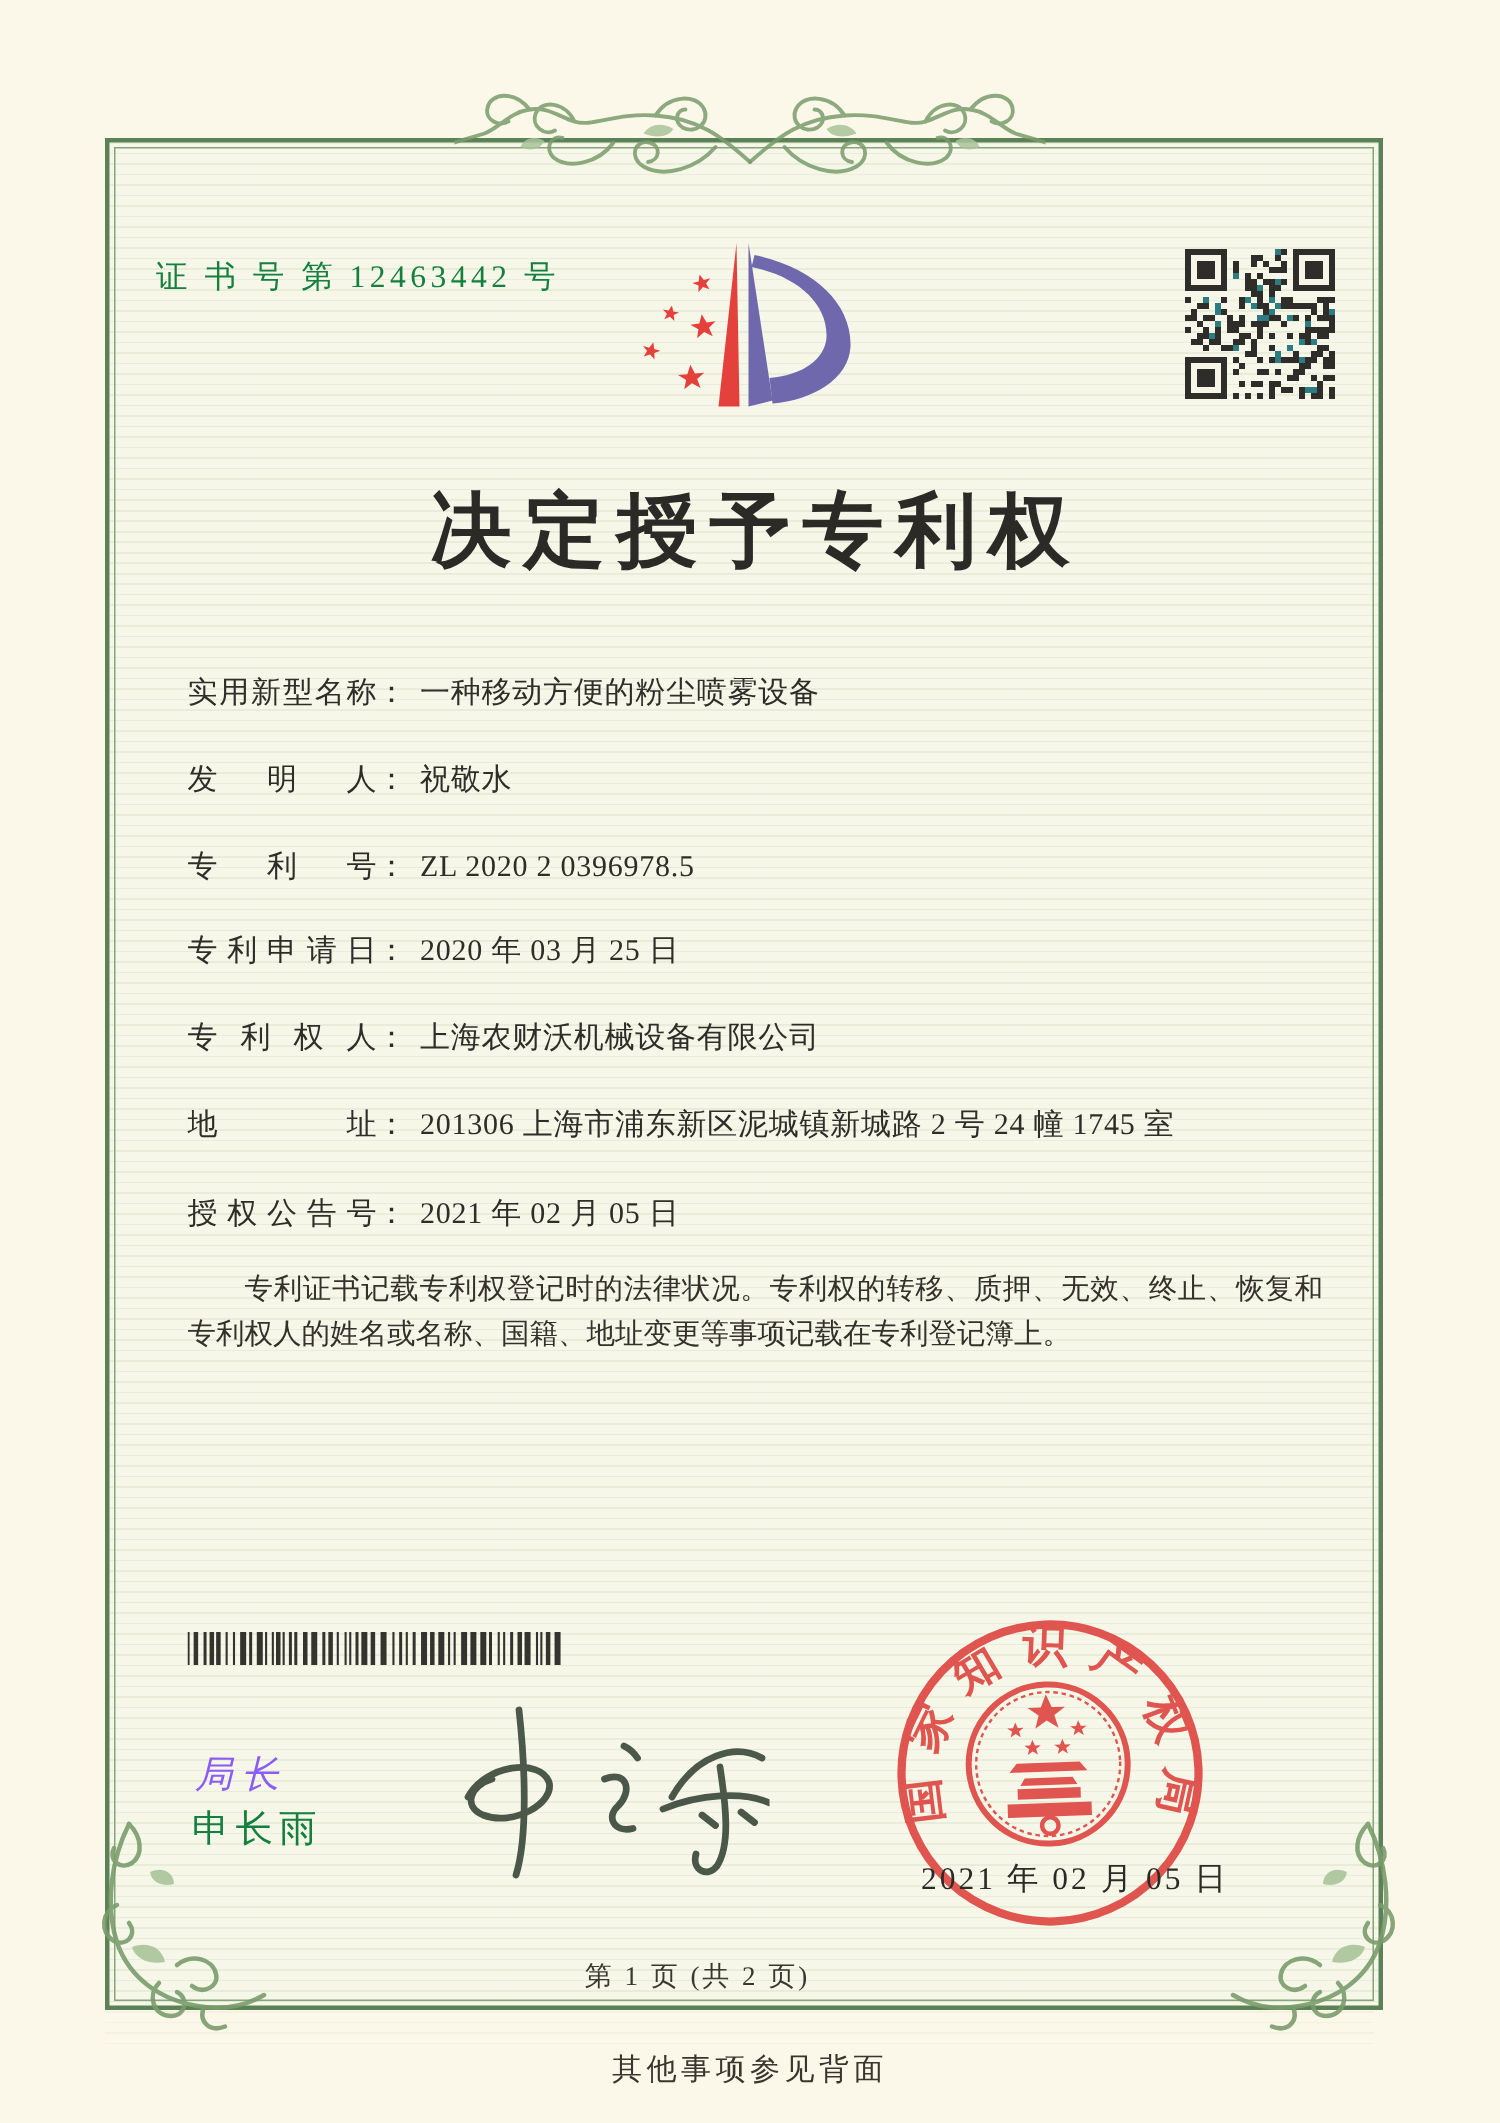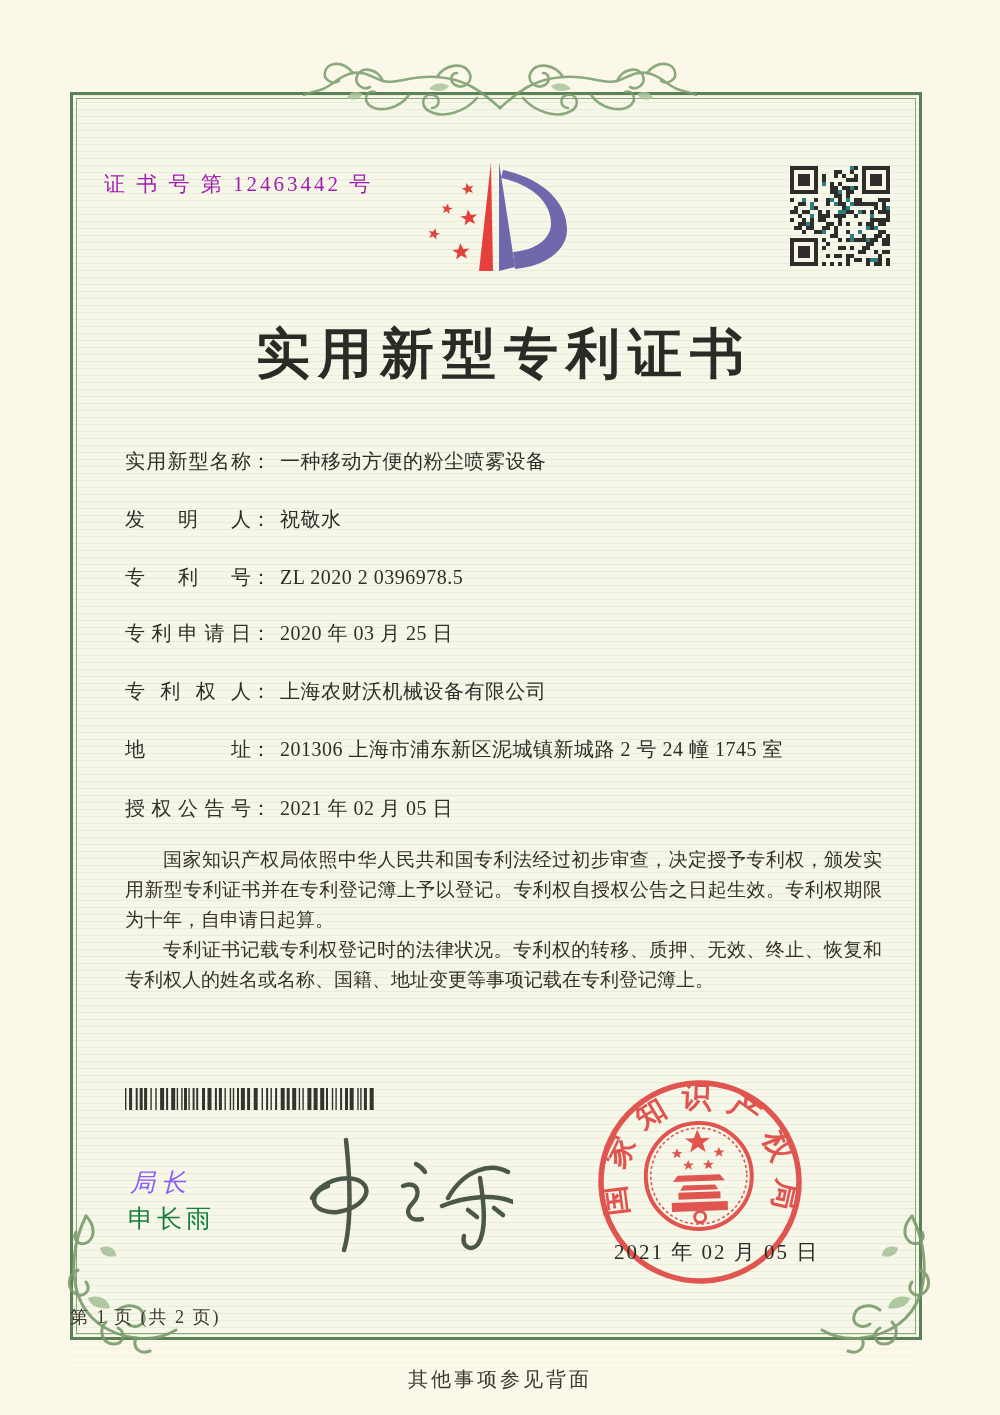--- a/index.html
+++ b/index.html
@@ -17,39 +17,39 @@
     background:
       repeating-linear-gradient(180deg, rgba(139,171,120,.13) 0 1px, rgba(139,171,120,0) 1px 7px),
       #f6f7e9;
   }
   #frame .inner{
     position:absolute;inset:3px;border:1px solid #86a578;
   }
   
   #outer-wash{left:70px;top:1334px;width:846px;height:30px;
     background:repeating-linear-gradient(180deg, rgba(139,171,120,.08) 0 1px, rgba(139,171,120,0) 1px 7px);}
-  #cert-number{left:104px;top:170px;font-size:21px;letter-spacing:3px;color:#a21caf;}
+  #cert-number{left:104px;top:170px;font-size:21px;letter-spacing:3px;color:#15803d;}
   #title{left:70px;top:318px;width:852px;text-align:center;font-size:54px;font-weight:bold;
     letter-spacing:8px;padding-left:8px;color:#2b2a26;}
   .row{left:125px;height:28px;font-size:20px;white-space:nowrap;}
   .lbl{display:inline-block;width:126px;text-align:justify;text-align-last:justify;vertical-align:top;}
   .lbl2{display:inline-block;vertical-align:top;}
   .colon{display:inline-block;margin-right:9px;}
   .val{display:inline-block;letter-spacing:.5px;text-align:right;}
   #paras{left:125px;top:845px;width:757px;font-size:19px;line-height:30px;color:#34312b;text-align:justify;}
   #paras p{margin:0;text-indent:38px;}
   #barcode{left:125px;top:1088px;width:252px;height:22px;}
   #signer-title{left:130px;top:1166px;font-size:25px;letter-spacing:6px;color:#8b5cf6;font-style:italic;}
   #signer-name{left:128px;top:1202px;font-size:25px;letter-spacing:4px;color:#15803d;}
   #signature{left:268px;top:1128px;width:245px;height:128px;}
   #qr{left:790px;top:166px;width:100px;height:100px;}
   #logo{left:400px;top:140px;width:200px;height:160px;}
   #seal{left:594px;top:1076px;width:212px;height:212px;opacity:.88;}
   #seal-date{left:614px;top:1238px;font-size:21px;letter-spacing:2px;color:#2b2a26;z-index:5;}
-  #page-num{left:70px;top:1305px;width:790px;text-align:left;font-size:18px;letter-spacing:2px;color:#3a372f;}
+  #page-num{left:70px;top:1305px;width:790px;text-align:center;font-size:18px;letter-spacing:2px;color:#3a372f;}
   #back-note{left:0;top:1366px;width:1000px;text-align:center;font-size:20px;letter-spacing:3px;color:#3a362e;}
   #top-ornament{left:303px;top:50px;width:394px;height:94px;}
   #corner-left{left:56px;top:1208px;width:122px;height:147px;}
   #corner-right{left:820px;top:1208px;width:122px;height:147px;transform:scaleX(-1);}
   svg{display:block;}
 </style>
 </head>
 <body>
 
 <div class="abs" id="frame">
@@ -313,21 +313,21 @@
       <rect x="8" y="8" width="12" height="12" fill="#2e2d29"></rect>
       <rect x="72" y="0" width="28" height="28" fill="#2e2d29"></rect>
       <rect x="76" y="4" width="20" height="20" fill="#f7f5e8"></rect>
       <rect x="80" y="8" width="12" height="12" fill="#2e2d29"></rect>
       <rect x="0" y="72" width="28" height="28" fill="#2e2d29"></rect>
       <rect x="4" y="76" width="20" height="20" fill="#f7f5e8"></rect>
       <rect x="8" y="80" width="12" height="12" fill="#2e2d29"></rect>
     </svg>
   </div>
 
-<div class="abs" id="title">实用新型专利证书</div>
+<div class="abs" id="title">决定授予专利权</div>
 
 <div class="abs row" style="top:448px">
   <span class="lbl">实用新型名称</span><span class="colon">：</span><span class="val">一种移动方便的粉尘喷雾设备</span>
 </div>
 <div class="abs row" style="top:506px">
   <span class="lbl">发明人</span><span class="colon">：</span><span class="val">祝敬水</span>
 </div>
 <div class="abs row" style="top:564px">
   <span class="lbl">专利号</span><span class="colon">：</span><span class="val">ZL 2020 2 0396978.5</span>
 </div>
@@ -338,21 +338,20 @@
   <span class="lbl">专利权人</span><span class="colon">：</span><span class="val">上海农财沃机械设备有限公司</span>
 </div>
 <div class="abs row" style="top:736px">
   <span class="lbl">地址</span><span class="colon">：</span><span class="val">201306 上海市浦东新区泥城镇新城路 2 号 24 幢 1745 室</span>
 </div>
 <div class="abs row" style="top:795px">
   <span class="lbl">授权公告号</span><span class="colon">：</span><span class="val">2021 年 02 月 05 日</span>
 </div>
 
 <div class="abs" id="paras">
-  <p>国家知识产权局依照中华人民共和国专利法经过初步审查，决定授予专利权，颁发实用新型专利证书并在专利登记簿上予以登记。专利权自授权公告之日起生效。专利权期限为十年，自申请日起算。</p>
   <p>专利证书记载专利权登记时的法律状况。专利权的转移、质押、无效、终止、恢复和专利权人的姓名或名称、国籍、地址变更等事项记载在专利登记簿上。</p>
 </div>
 
 <div class="abs" id="barcode">
     <svg viewBox="0 0 252 22" width="252" height="22">
       <rect x="0.0" y="0" width="1.4" height="22" fill="#35332e"></rect>
       <rect x="4.1" y="0" width="3" height="22" fill="#35332e"></rect>
       <rect x="10.7" y="0" width="2" height="22" fill="#35332e"></rect>
       <rect x="14.7" y="0" width="3" height="22" fill="#35332e"></rect>
       <rect x="19.1" y="0" width="3" height="22" fill="#35332e"></rect>

